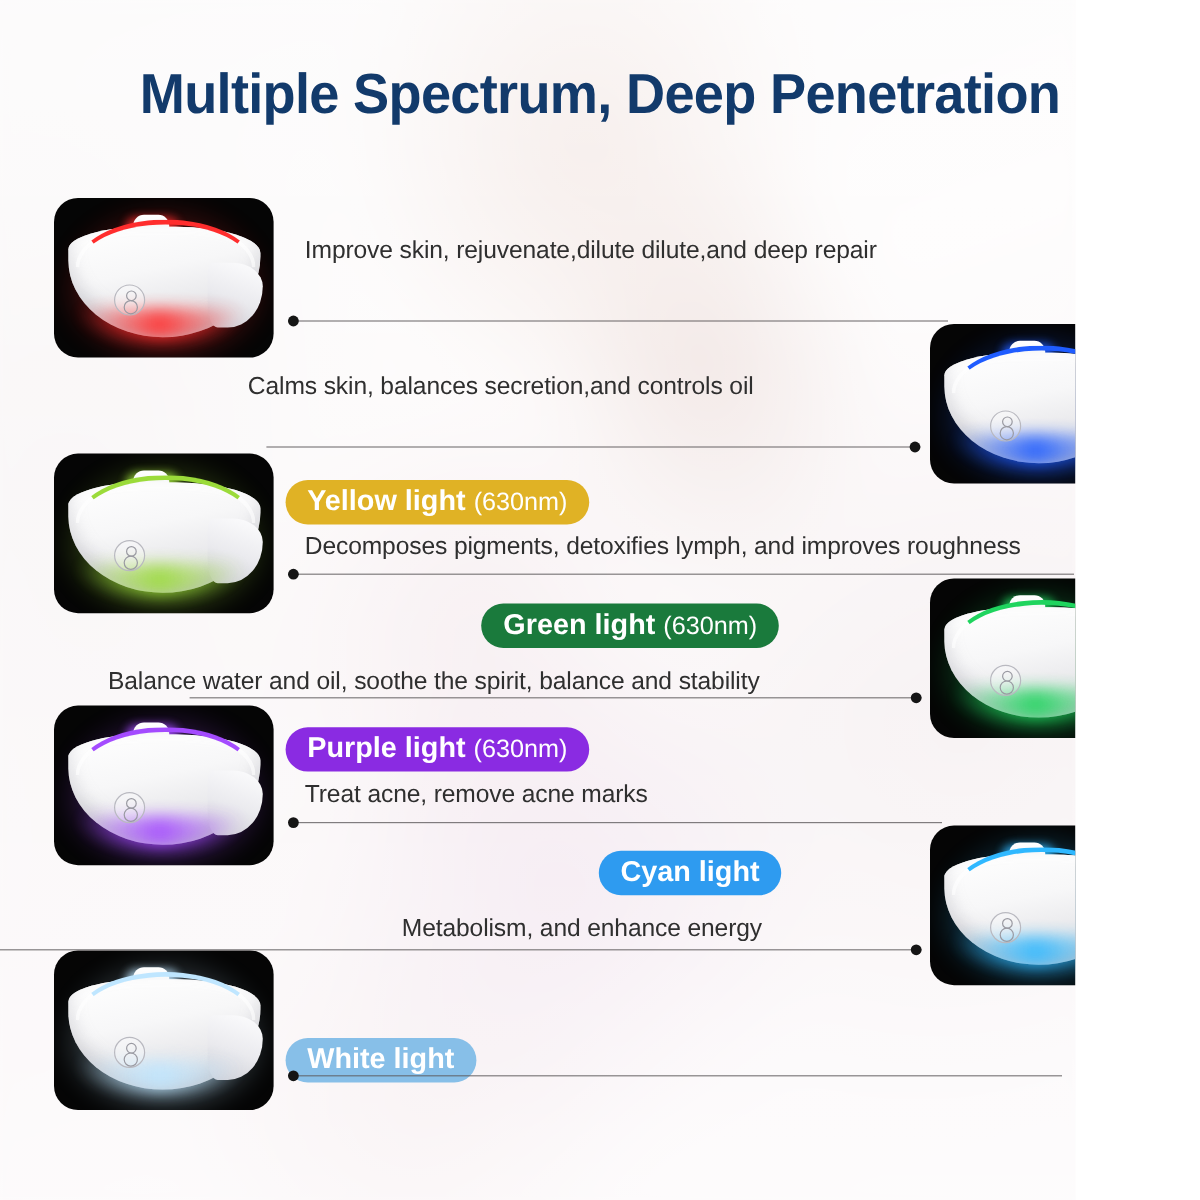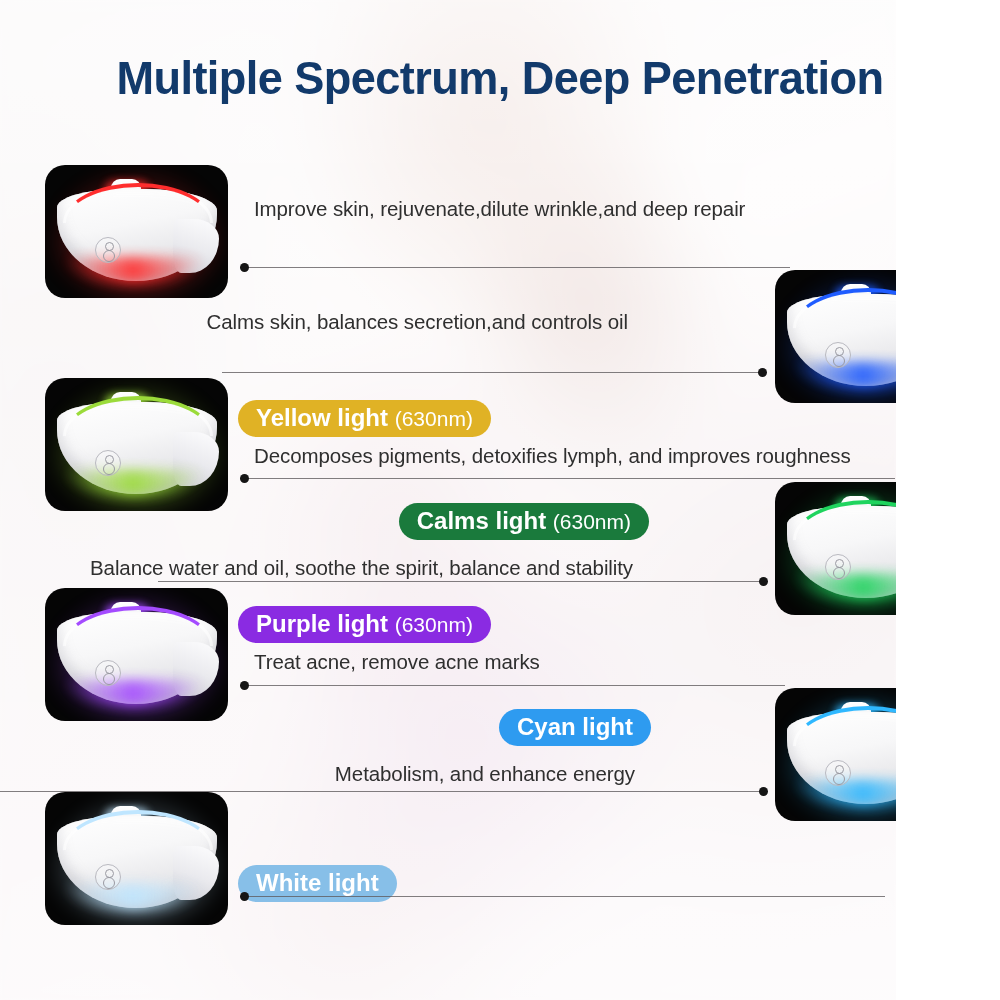--- a/index.html
+++ b/index.html
@@ -251,36 +251,36 @@
           <div class="nub"></div>
           <div class="shell"></div>
           <div class="arm"></div>
           <div class="rim" style="border-top-color:#bfe6ff"></div>
           <div class="led" style="background:linear-gradient(90deg,#bfe6ff00,#bfe6ff,#bfe6ff00)"></div>
           <div class="btn"></div>
         </div>
       </div>
     </div>
   <div id="rows">
-      <div class="row left" style="top: 190px; left: 238px;"><div class="desc">Improve skin, rejuvenate,dilute wrinkle,and deep repair</div></div>
+      <div class="row left" style="top: 190px; left: 238px;"><div class="desc">Improve skin, rejuvenate,dilute dilute,and deep repair</div></div>
       <div class="conn dot-left" style="left: 240px; width: 550px; top: 263px;">
         <div class="ln"></div>
         <div class="dt"></div>
       </div>
       <div class="row right" style="top: 294px; right: 252px;"><div class="desc">Calms skin, balances secretion,and controls oil</div></div>
       <div class="conn dot-right" style="left: 222px; width: 545px; top: 368px;">
         <div class="ln"></div>
         <div class="dt"></div>
       </div>
       <div class="row left" style="top: 400px; left: 238px;"><div class="pill" style="background: rgb(224, 178, 37);"><span class="nm">Yellow light</span> <span class="wl">(630nm)</span></div><div class="desc">Decomposes pigments, detoxifies lymph, and improves roughness</div></div>
       <div class="conn dot-left" style="left: 240px; width: 655px; top: 474px;">
         <div class="ln"></div>
         <div class="dt"></div>
       </div>
-      <div class="row right" style="top: 503px; right: 247px;"><div class="pill" style="background: rgb(26, 122, 60);"><span class="nm">Calms light</span> <span class="wl">(630nm)</span></div><div class="desc">Balance water and oil, soothe the spirit, balance and stability</div></div>
+      <div class="row right" style="top: 503px; right: 247px;"><div class="pill" style="background: rgb(26, 122, 60);"><span class="nm">Green light</span> <span class="wl">(630nm)</span></div><div class="desc">Balance water and oil, soothe the spirit, balance and stability</div></div>
       <div class="conn dot-right" style="left: 158px; width: 610px; top: 577px;">
         <div class="ln"></div>
         <div class="dt"></div>
       </div>
       <div class="row left" style="top: 606px; left: 238px;"><div class="pill" style="background: rgb(138, 43, 226);"><span class="nm">Purple light</span> <span class="wl">(630nm)</span></div><div class="desc">Treat acne, remove acne marks</div></div>
       <div class="conn dot-left" style="left: 240px; width: 545px; top: 681px;">
         <div class="ln"></div>
         <div class="dt"></div>
       </div>
       <div class="row right" style="top: 709px; right: 245px;"><div class="pill" style="background: rgb(46, 155, 240);"><span class="nm">Cyan light</span></div><div class="desc">Metabolism, and enhance energy</div></div>

